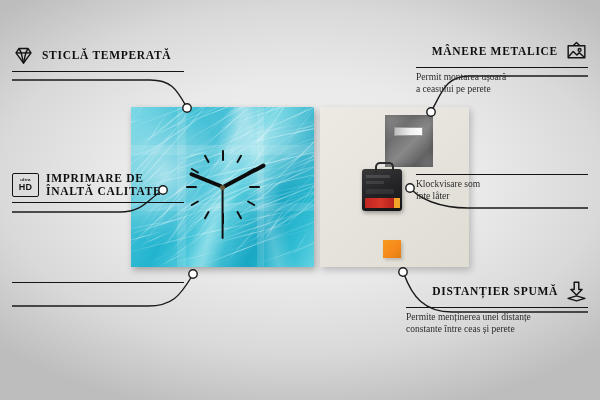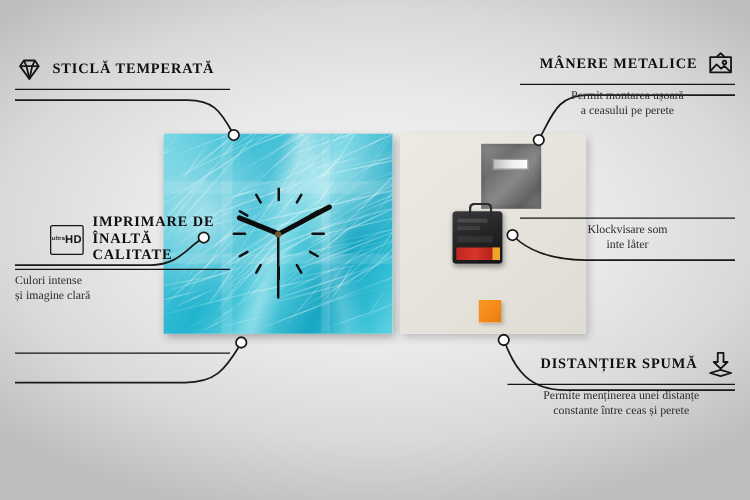--- a/index.html
+++ b/index.html
@@ -82,26 +82,26 @@
   .feat.right .head{justify-content:flex-end;}
   .feat .ttl{
     font-size:11.5px;line-height:13px;font-weight:700;letter-spacing:.7px;color:#0f0f0f;
     text-transform:uppercase;font-family:"Liberation Serif",serif;
   }
   .feat.right .ttl{text-align:right;}
   .feat .rule{height:1.4px;background:#141414;margin:4px 0 4px;}
   .feat .sub{
     font-size:9.5px;line-height:11.5px;color:#2b2b2b;font-family:"Liberation Serif",serif;
   }
-  .feat.right .sub{text-align:center;}
+  .feat.right .sub{text-align:left;}
   .ic{width:23px;height:23px;flex:0 0 23px;display:block;}
   .ic svg{width:100%;height:100%;display:block;}
   .hdbox{
     width:25px;height:22px;flex:0 0 25px;border:1.4px solid #141414;border-radius:2px;
-    display:flex;flex-direction:row;align-items:center;justify-content:center;line-height:1;margin-left:28px;
+    display:flex;flex-direction:column;align-items:center;justify-content:center;line-height:1;
   }
   .hdbox .u{font-size:4.4px;letter-spacing:.2px;color:#141414;font-family:"Liberation Sans",sans-serif;font-weight:700;}
   .hdbox .h{font-size:9px;font-weight:700;color:#141414;font-family:"Liberation Sans",sans-serif;letter-spacing:.3px;}
 
   
   #f-glass {left:12px;  top:44px;}
   #f-print {left:12px;  top:172px;}
   #f-edges {left:12px;  top:278px;}
   #f-hangers{left:416px; top:40px;}
   #f-mech  {left:416px; top:170px;}
@@ -397,21 +397,20 @@
 
   <div class="feat left" id="f-print">
     <div class="head">
       <span class="hdbox">
         <span class="u">ultra</span>
         <span class="h">HD</span>
       </span>
       <span class="ttl">IMPRIMARE DE ÎNALTĂ CALITATE</span>
     </div>
     <div class="rule"></div>
-    <div class="sub">Culori intense<br>și imagine clară</div>
   </div>
 
   <div class="feat left" id="f-edges">
     <div class="rule"></div>
   </div>
 
   <div class="feat right" id="f-hangers">
     <div class="head">
       <span class="ttl">MÂNERE METALICE</span>
       <span class="ic">

